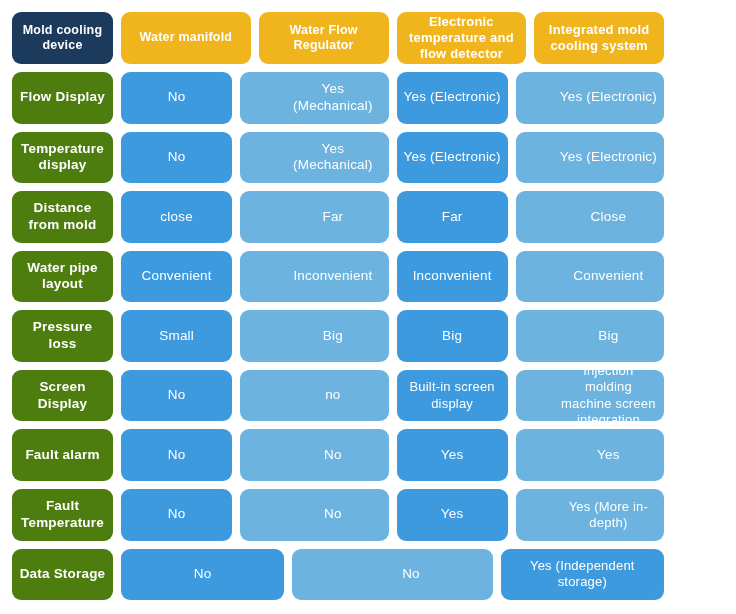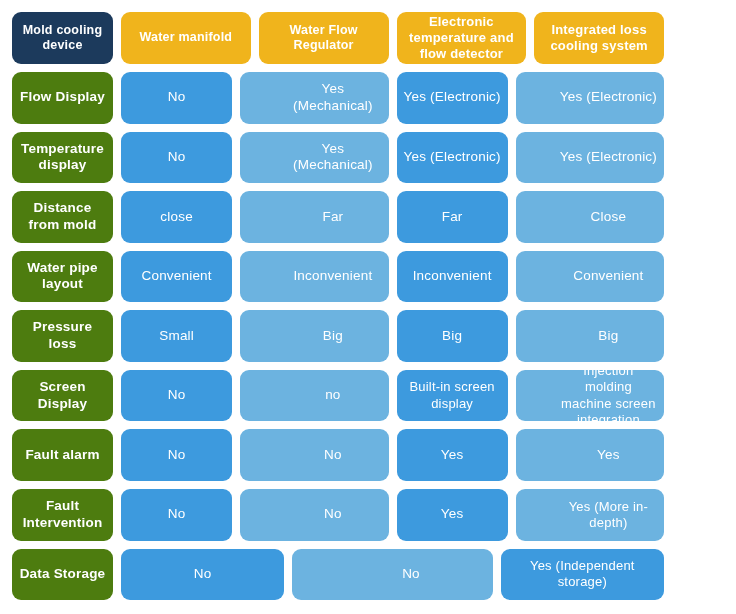--- a/index.html
+++ b/index.html
@@ -79,21 +79,21 @@
 </head>
 <body>
 
 <div id="comparison-table">
 
   <div class="table-row header-row">
     <div class="cell cell-corner col-label">Mold cooling device</div>
     <div class="cell cell-header col-data">Water manifold</div>
     <div class="cell cell-header col-data">Water Flow Regulator</div>
     <div class="cell cell-header small col-data">Electronic temperature and flow detector</div>
-    <div class="cell cell-header small col-data">Integrated loss cooling system</div>
+    <div class="cell cell-header small col-data">Integrated mold cooling system</div>
   </div>
 
   <div class="table-row">
     <div class="cell cell-rowlabel col-label">Flow Display</div>
     <div class="cell cell-a col-data">No</div>
     <div class="cell cell-b col-data">Yes (Mechanical)</div>
     <div class="cell cell-a col-data">Yes (Electronic)</div>
     <div class="cell cell-b col-data">Yes (Electronic)</div>
   </div>
 
@@ -139,21 +139,21 @@
 
   <div class="table-row">
     <div class="cell cell-rowlabel col-label">Fault alarm</div>
     <div class="cell cell-a col-data">No</div>
     <div class="cell cell-b col-data">No</div>
     <div class="cell cell-a col-data">Yes</div>
     <div class="cell cell-b col-data">Yes</div>
   </div>
 
   <div class="table-row">
-    <div class="cell cell-rowlabel col-label">Fault Intervention</div>
+    <div class="cell cell-rowlabel col-label">Fault Temperature</div>
     <div class="cell cell-a col-data">No</div>
     <div class="cell cell-b col-data">No</div>
     <div class="cell cell-a col-data">Yes</div>
     <div class="cell cell-b small col-data">Yes (More in-depth)</div>
   </div>
 
   <div class="table-row">
     <div class="cell cell-rowlabel col-label">Data Storage</div>
     <div class="cell cell-a col-data">No</div>
     <div class="cell cell-b col-data">No</div>

